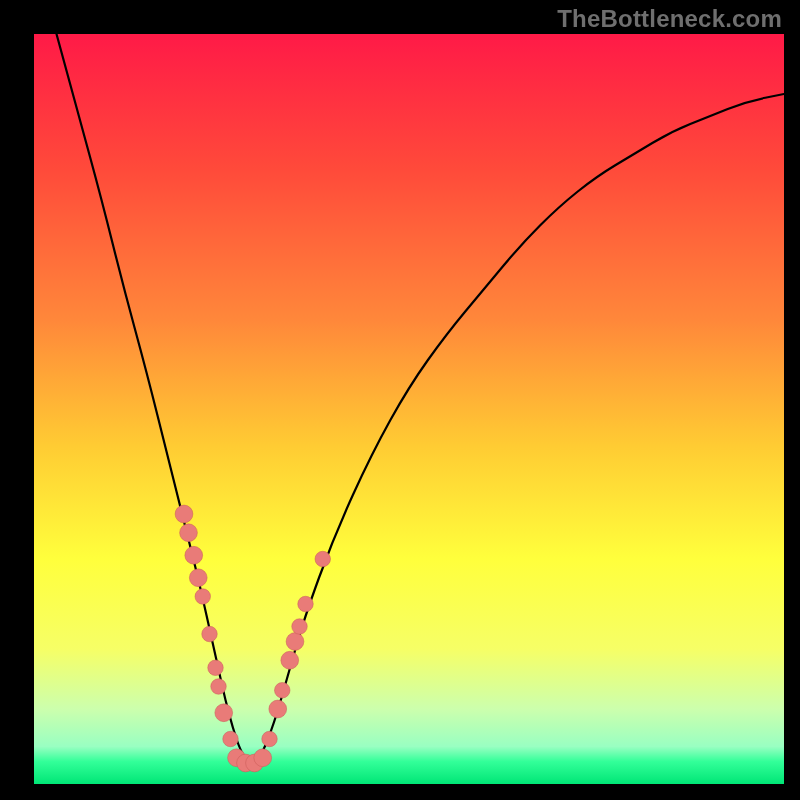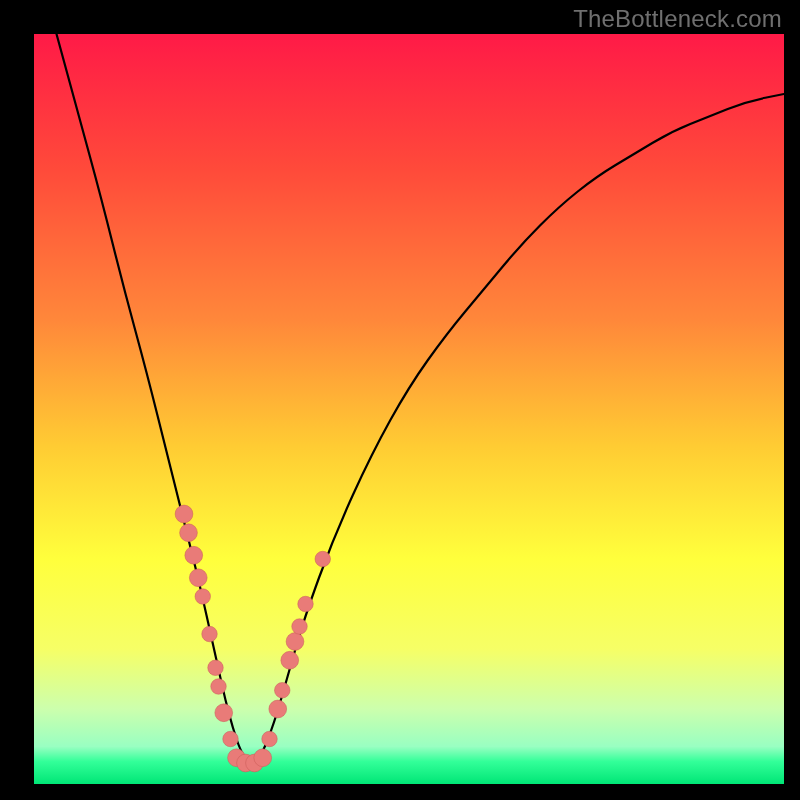--- a/index.html
+++ b/index.html
@@ -22,21 +22,21 @@
     overflow: hidden;
   }
   .gradient {
     position: absolute;
     left: 0; top: 0; right: 0; bottom: 0;
   }
   .watermark {
     position: absolute;
     color: #6f6f6f;
     font-size: 24px;
-    font-weight: 400;
+    font-weight: 700;
     letter-spacing: 0.2px;
     text-align: right;
   }
   svg.curve {
     position: absolute;
     left: 0; top: 0;
   }
 </style>
 </head>
 <body>

